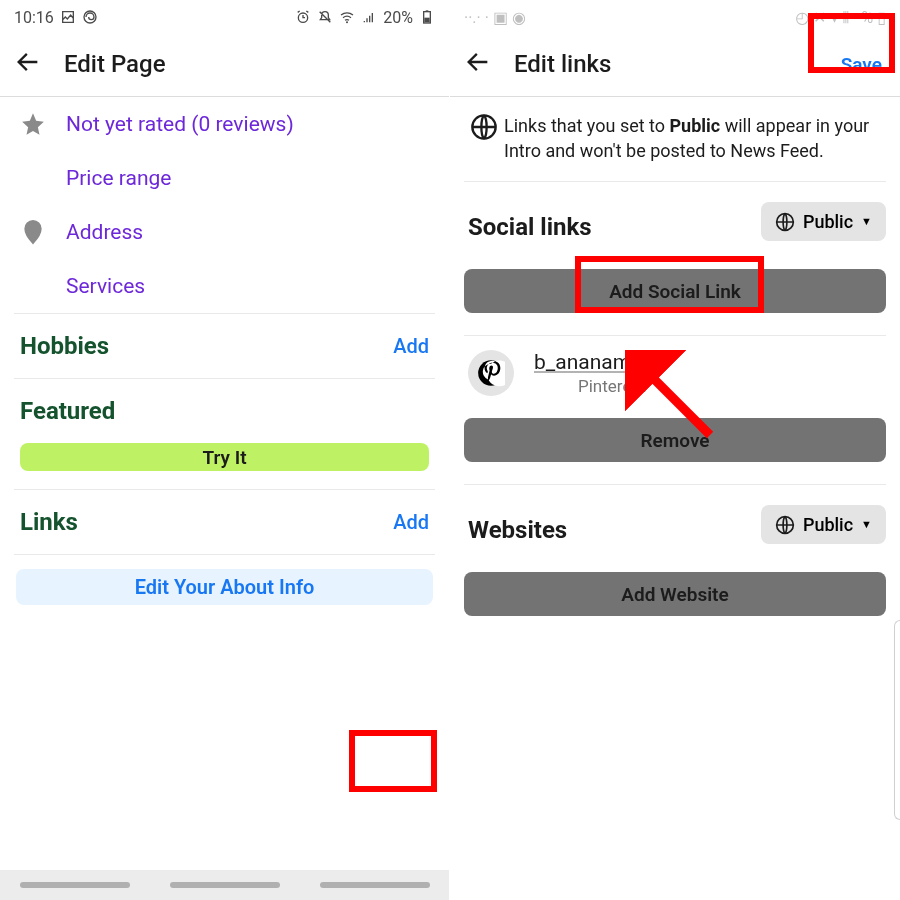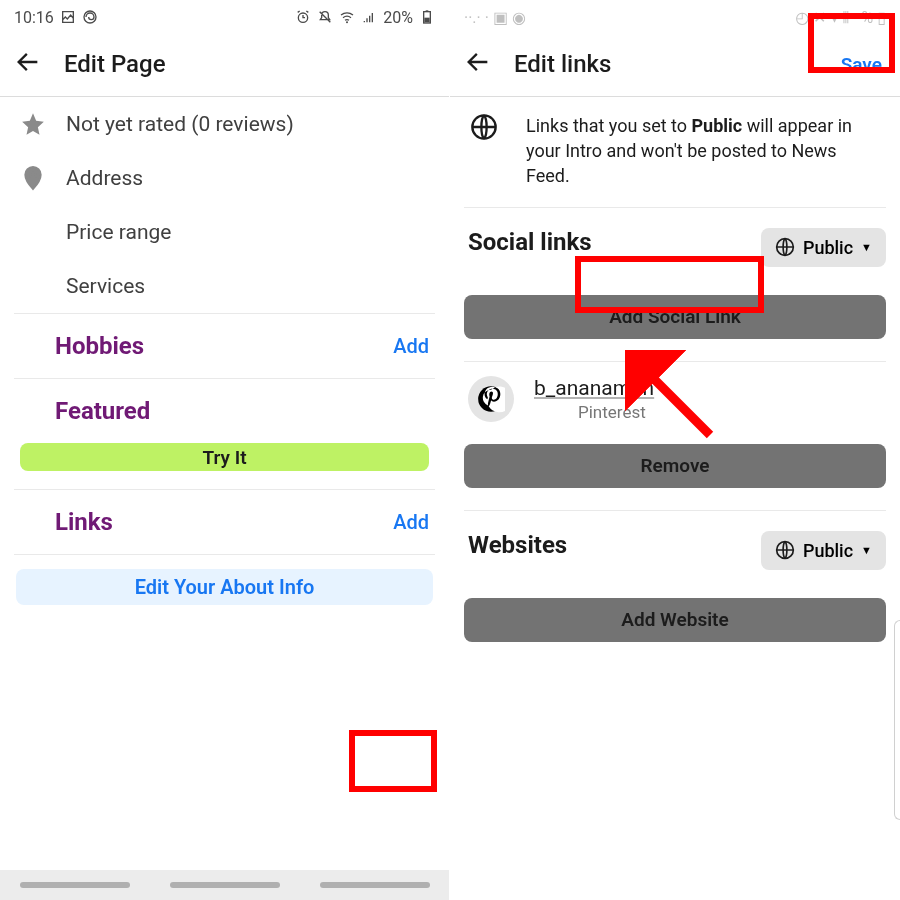--- a/index.html
+++ b/index.html
@@ -19,42 +19,42 @@
     .app-header .title { font-size: 24px; font-weight: 500; color: #1c1c1c; }
     .app-header .save { position: absolute; right: 18px; font-size: 19px; font-weight: 600; color: #1877f2; }
     .hr-full { height: 1px; background: #dcdcdc; width: 100%; }
     .hr-light { height: 1px; background: #e9e9e9; }
 
     
     .content-left { padding: 0 14px; }
     .row { display: flex; align-items: center; padding: 14px 6px; gap: 20px; }
     .row .ico { width: 26px; height: 26px; flex-shrink: 0; display: flex; align-items: center; justify-content: center; }
     .row .ico svg { width: 26px; height: 26px; fill: #8a8a8a; }
-    .row .txt { font-size: 21px; color: #404040; }
+    .row .txt { font-size: 21px; color: #6d28d9; }
     .row.indent .ico { visibility: hidden; }
 
     .section-head { display: flex; justify-content: space-between; align-items: center; padding: 18px 6px; }
-    .section-head .stitle { font-size: 24px; font-weight: 700; color: #701a75; margin-left: 35px; }
+    .section-head .stitle { font-size: 24px; font-weight: 700; color: #14532d; }
     .link-action { font-size: 20px; font-weight: 500; color: #1877f2; }
 
     .feature-text { text-align: center; padding: 0 18px; margin-top: 150px; margin-bottom: 20px; color: #767676; font-size: 19px; line-height: 1.35; }
     .big-gray-btn { background: #bef264; border-radius: 8px; height: 28px; display: flex; align-items: center; justify-content: center; font-size: 19px; font-weight: 600; color: #1c1c1c; margin: 0 6px 18px 6px; }
     .big-lightblue-btn { background: #e7f3ff; border-radius: 8px; height: 36px; display: flex; align-items: center; justify-content: center; font-size: 20px; font-weight: 600; color: #1877f2; margin: 14px 2px 4px 2px; }
 
     .nav-fade { position: absolute; bottom: 0; left: 0; right: 0; height: 30px; background: #ececec; display: flex; justify-content: center; align-items: center; gap: 40px; }
     .nav-fade .pill { width: 110px; height: 6px; background: #b0b0b0; border-radius: 3px; }
 
     
     .content-right { padding: 0 14px; }
-    .info-row { display: flex; align-items: flex-start; gap: 28px; padding: 16px 6px 18px 6px; }
+    .info-row { display: flex; align-items: flex-start; gap: 6px; padding: 16px 6px 18px 6px; }
     .info-row .globe { width: 28px; height: 28px; flex-shrink: 0; }
     .info-text { font-size: 18px; line-height: 1.4; color: #1c1c1c; }
     .info-text b { font-weight: 700; }
 
-    .sec-head-right { display: flex; justify-content: space-between; align-items: flex-start; padding: 20px 0 18px 0; }
+    .sec-head-right { display: flex; justify-content: space-between; align-items: flex-end; padding: 20px 0 18px 0; }
     .sec-head-right .stitle { font-size: 24px; font-weight: 700; color: #1c1c1c; padding-left: 4px; }
     .priv-btn { background: #e4e4e4; border-radius: 8px; padding: 9px 14px; display: flex; align-items: center; gap: 8px; font-size: 18px; font-weight: 500; }
     .priv-btn svg.globe { width: 20px; height: 20px; fill: #1c1c1c; }
     .priv-btn .car { font-size: 11px; }
 
     .wide-gray-btn { background: #737373; border-radius: 8px; height: 44px; display: flex; align-items: center; justify-content: center; font-size: 19px; font-weight: 600; color: #1c1c1c; margin: 10px 0 22px 0; }
 
     .link-item { display: flex; align-items: center; gap: 20px; padding: 6px 4px 18px 4px; }
     .link-item .avatar { width: 46px; height: 46px; border-radius: 50%; background: #e4e4e4; display: flex; align-items: center; justify-content: center; }
     .link-item .avatar svg { width: 28px; height: 28px; fill: #000; }
@@ -119,32 +119,32 @@
 
   <div class="content-left">
     <div class="row">
       <span class="ico">
           <svg viewBox="0 0 24 24">
             <path d="M12 2l2.9 6.9L22 10l-5.5 4.9L18 22l-6-3.5L6 22l1.5-7.1L2 10l7.1-1.1z"></path>
           </svg>
         </span>
       <span class="txt">Not yet rated (0 reviews)</span>
     </div>
+    <div class="row indent">
+      <span class="ico"></span>
+      <span class="txt">Price range</span>
+    </div>
     <div class="row">
       <span class="ico">
           <svg viewBox="0 0 24 24" fill="none" stroke="#8a8a8a" stroke-width="2">
             <path d="M12 22s7-7.5 7-13a7 7 0 0 0-14 0c0 5.5 7 13 7 13z"></path>
             <circle cx="12" cy="9" r="2.5"></circle>
           </svg>
         </span>
       <span class="txt">Address</span>
-    </div>
-    <div class="row indent">
-      <span class="ico"></span>
-      <span class="txt">Price range</span>
     </div>
     <div class="row indent">
       <span class="ico"></span>
       <span class="txt">Services</span>
     </div>
     <div class="hr-light"></div>
 
     <div class="section-head">
       <span class="stitle">Hobbies</span>
       <span class="link-action">Add</span>

